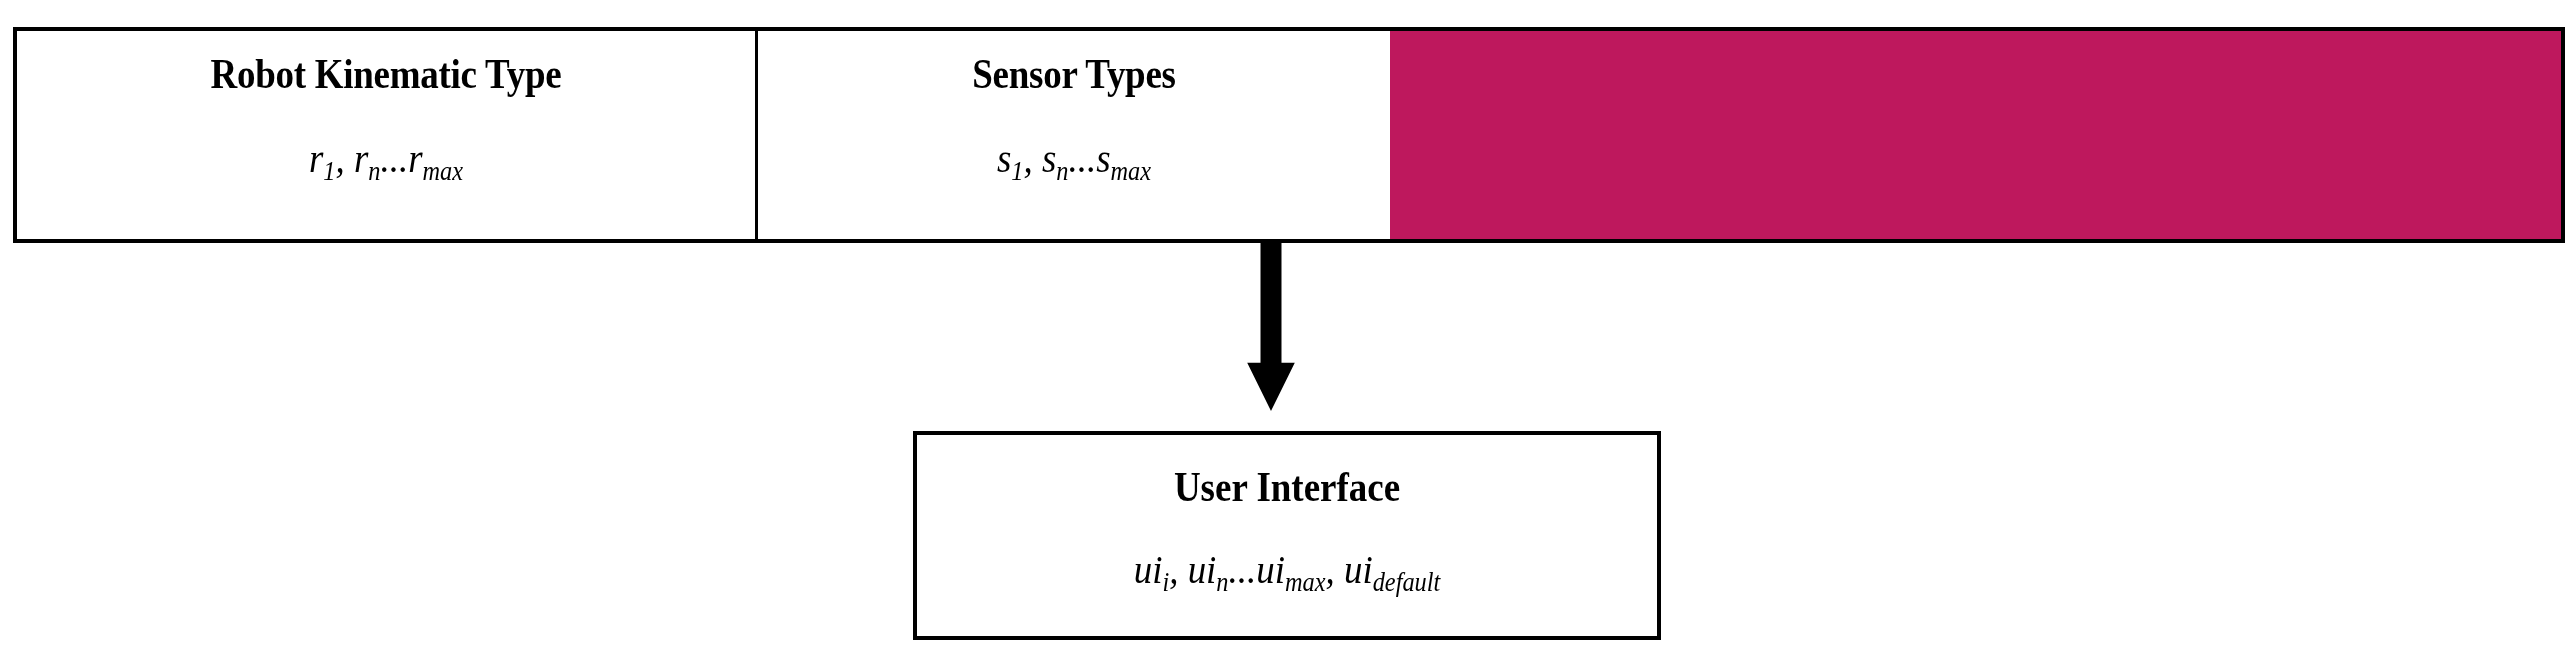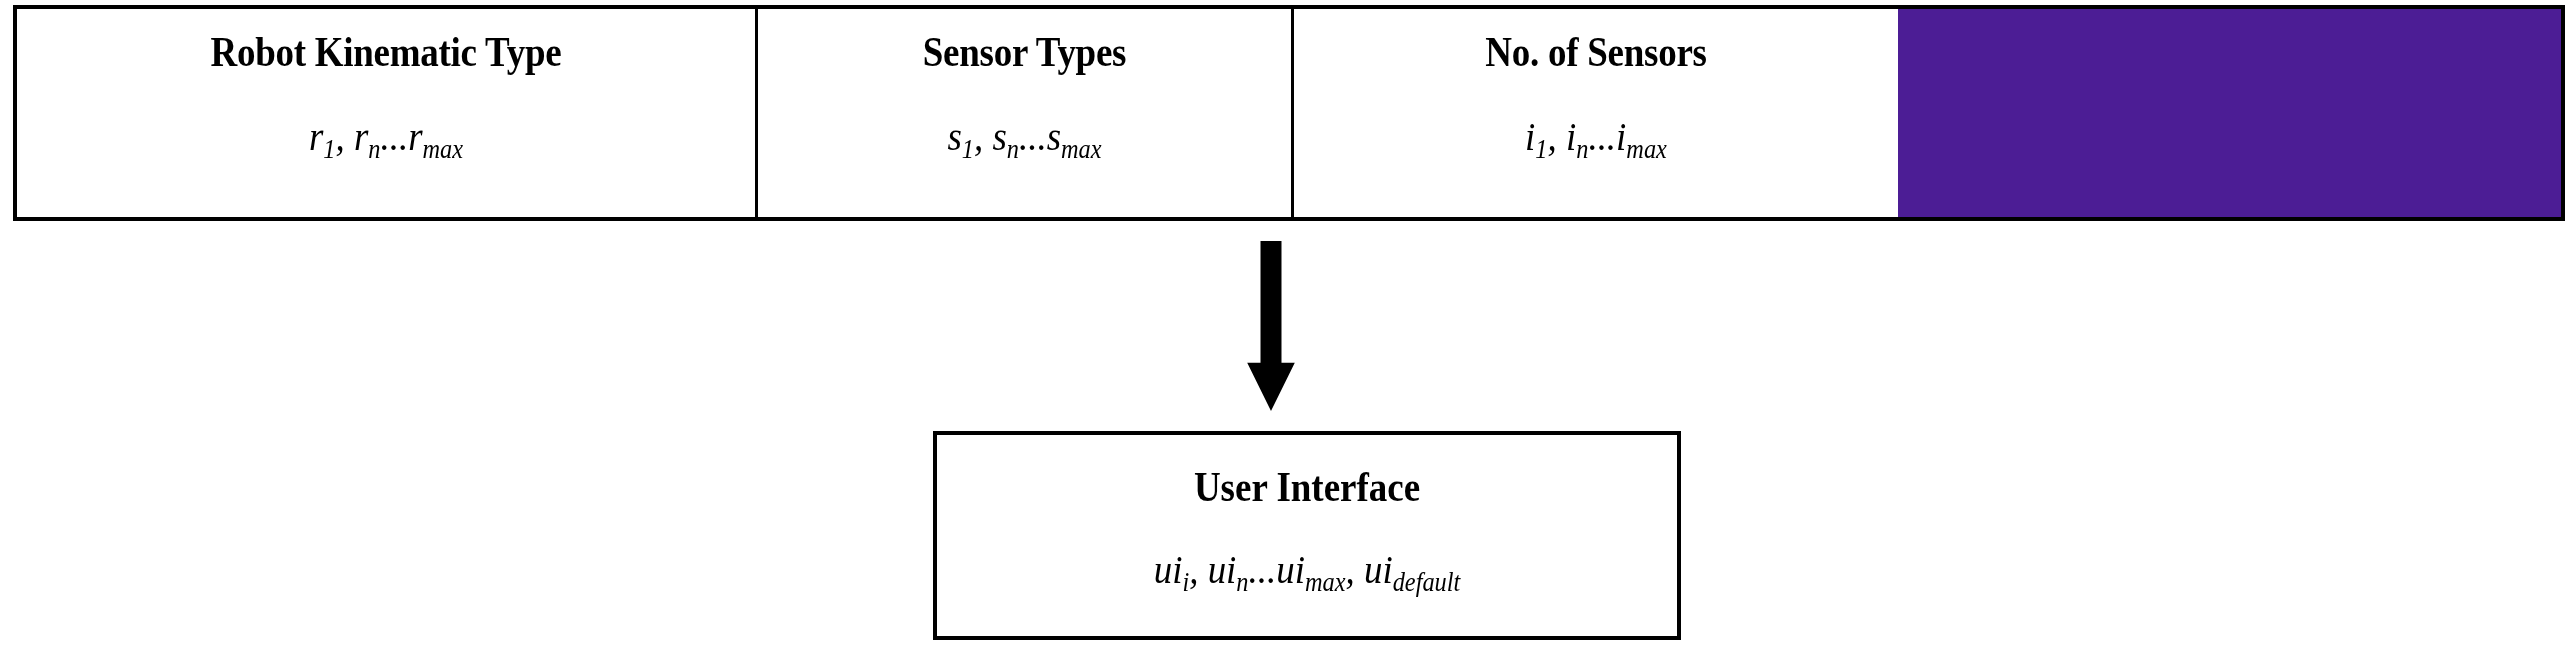--- a/index.html
+++ b/index.html
@@ -20,43 +20,43 @@
     position: absolute;
     left: 0; top: 0;
     width: 2576px;
     height: 664px;
   }
 
   
   .param-table {
     position: absolute;
     left: 12.6px;
-    top: 5px;
+    top: 27px;
     width: 2552px;
     height: 216px;
     box-sizing: border-box;
     border: 4.9px solid #000000;
     display: flex;
-    background: #4c1d95;
+    background: #be185d;
   }
   .param-cell {
     box-sizing: border-box;
     position: relative;
     border-right: 3.5px solid #000000;
     display: block;
     background: #ffffff;
   }
   .param-cell:last-child {
     border-right: none;
   }
 
   
   .col-1 { width: 741px; }
   .col-2 { width:  662px; }
-  .col-3 { width:  536px; text-decoration: underline; }
+  .col-3 { width:  632px; text-decoration: underline; }
   .col-4 { width:  604px; }
 
   .cell-title {
     position: absolute;
     left: 0;
     right: 0;
     top: 18px;
     text-align: center;
     font-weight: bold;
     font-size: 43px;
@@ -99,21 +99,20 @@
   
   .ui-box {
     position: absolute;
     left: 913px;
     top: 431px;
     width: 748px;
     height: 209px;
     box-sizing: border-box;
     border: 4.9px solid #000000;
     background: #ffffff;
-    margin-left: 20px;
   }
   .ui-title {
     position: absolute;
     left: 0;
     right: 0;
     top: 26.6px;
     text-align: center;
     font-weight: bold;
     font-size: 43px;
     line-height: 49px;
@@ -156,26 +155,20 @@
     </div>
 
 
     <div class="param-cell col-3">
       <div class="cell-title">Sensor Types</div>
       <div class="cell-formula">
         <span>s</span><sub>1</sub><span>, </span><span>s</span><sub>n</sub><span>...</span><span>s</span><sub>max</sub>
       </div>
     </div>
 
-    <div class="param-cell col-4">
-      <div class="cell-title">No. of Sensors</div>
-      <div class="cell-formula">
-        <span>i</span><sub>1</sub><span>, </span><span>i</span><sub>n</sub><span>...</span><span>i</span><sub>max</sub>
-      </div>
-    </div>
 
   </div>
 
   <div class="arrow">
     <svg width="48" height="170" viewBox="0 0 68 243" xmlns="http://www.w3.org/2000/svg">
       <polygon points="19,0 49,0 49,174 68,174 34,243 0,174 19,174" fill="#000000"></polygon>
     </svg>
   </div>
 
   <div class="ui-box">

